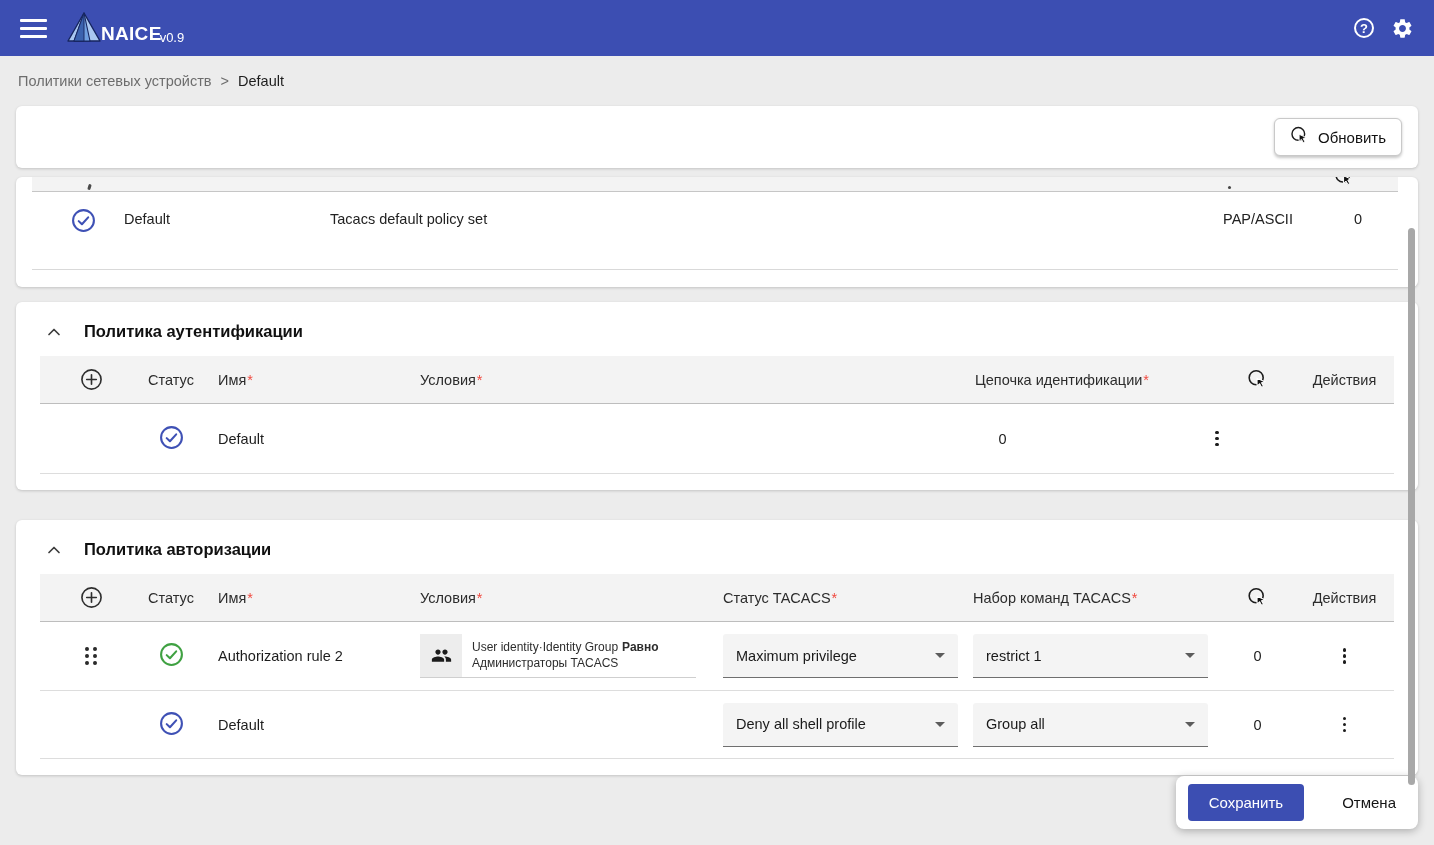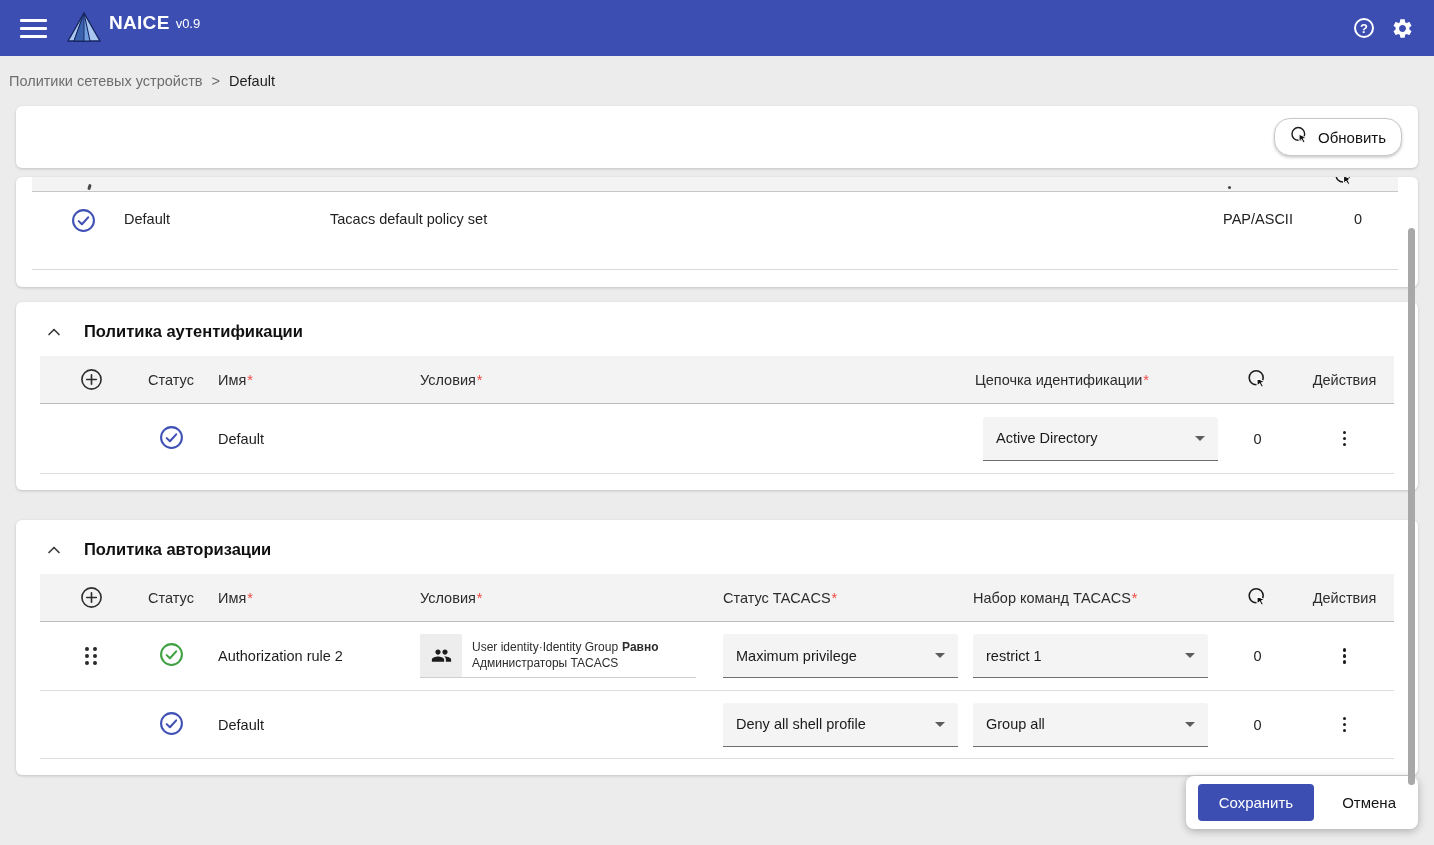--- a/index.html
+++ b/index.html
@@ -7,35 +7,35 @@
   html,body{margin:0;padding:0}
   body{
     width:1434px;height:845px;position:relative;overflow:hidden;
     background:#ececec;color:#222;
     font-family:"Liberation Sans",sans-serif;font-size:14.5px;
   }
   
   .topbar{height:56px;background:var(--accent);display:flex;align-items:center;padding:0 20px;position:relative}
   .burger{width:27px;display:flex;flex-direction:column;gap:5px;cursor:pointer;margin-right:20px}
   .burger span{height:3px;background:#fff;border-radius:1px}
-  .brand{display:flex;align-items:flex-start;gap:8px;color:#fff}
+  .brand{display:flex;align-items:flex-end;color:#fff}
   .brand-name{font-size:19px;font-weight:700;letter-spacing:.3px}
   .brand-ver{font-size:13px;font-weight:400;margin-left:-2px;margin-top:4px}
   .topbar-title{position:absolute;left:0;right:0;text-align:center;color:#fff;font-size:17px;font-weight:700;pointer-events:none}
   .topbar-actions{margin-left:auto;display:flex;gap:17px;align-items:center}
   .help-btn{width:20px;height:20px;border:2px solid #fff;border-radius:50%;color:#fff;font-weight:700;font-size:13px;display:flex;align-items:center;justify-content:center;cursor:pointer}
   .gear-btn{cursor:pointer;display:flex}
   
-  .breadcrumb{height:50px;display:flex;align-items:center;padding:0 9px;color:#6d6d6d;gap:9px}
+  .breadcrumb{height:50px;display:flex;align-items:center;padding:0 18px;color:#6d6d6d;gap:9px}
   .breadcrumb .current{color:#1d1d1d}
   
   .content{padding:0 16px;position:relative}
   .card{background:#fff;border-radius:6px;box-shadow:0 1px 3px rgba(0,0,0,.18)}
   .toolbar-card{height:62px;display:flex;align-items:center;justify-content:flex-end;padding:0 16px;margin-bottom:9px}
-  .btn-refresh{display:flex;align-items:center;gap:9px;background:#fff;border:1px solid #c9c9c9;border-radius:16px;
+  .btn-refresh{display:flex;align-items:center;gap:9px;background:#fff;border:1px solid #c9c9c9;border-radius:6px;
     padding:7px 15px;font-size:15px;color:#111;box-shadow:0 1.5px 3px rgba(0,0,0,.22);cursor:pointer;font-family:inherit}
   
   .policyset-card{height:110px;margin-bottom:15px;overflow:hidden;padding:0 20px 0 16px}
   .ps-clip{height:15px;background:#f3f3f3;border-bottom:1px solid #c6c6c6;position:relative;overflow:hidden}
   .frag-comma{position:absolute;left:56px;top:7px;width:3px;height:6px;background:#4a4a4a;border-radius:2px;transform:rotate(18deg)}
   .frag-dot{position:absolute;right:167px;top:9px;width:3px;height:3px;background:#444;border-radius:50%}
   .frag-hits{position:absolute;right:44px;top:-10px}
   .ps-row{display:flex;align-items:flex-start;padding-top:16px;height:78px;border-bottom:1px solid #d9d9d9}
   .ps-status{width:92px;display:flex;padding-left:39px}
   .ps-name{width:206px;padding-top:3px}
@@ -70,21 +70,21 @@
   .kebab i{width:3.6px;height:3.6px;border-radius:50%;background:#1c1c1c}
   .draghandle{display:grid;grid-template-columns:repeat(2,4px);gap:3.5px 4px;cursor:grab;padding:4px}
   .draghandle i{width:3.8px;height:3.8px;border-radius:50%;background:#2a2a2a}
   .chip{display:flex;align-items:stretch;border-bottom:1px solid #cfcfcf;width:276px;cursor:pointer}
   .chip-icon{width:42px;background:#ededed;display:flex;align-items:center;justify-content:center}
   .chip-text{padding:6px 10px;font-size:12px;line-height:1.3;color:#2d2d2d;background:#fff;flex:1}
   .chip-text .op{font-weight:700;margin-left:4px}
   .chip-text .val{display:block}
   
   .footer-bar{position:absolute;right:16px;bottom:16px;background:#fff;border-radius:8px;box-shadow:0 2px 8px rgba(0,0,0,.28);
-    display:flex;align-items:center;padding:8px 10px 8px 12px;gap:16px}
+    display:flex;align-items:center;padding:8px 10px 8px 12px;gap:26px}
   .btn-save{background:var(--accent);color:#fff;border:none;border-radius:4px;padding:10px 21px;font-size:15px;font-family:inherit;cursor:pointer}
   .btn-cancel{background:none;border:none;font-size:15px;color:#141414;padding:10px 12px;font-family:inherit;cursor:pointer}
   .scroll-thumb{position:absolute;right:19px;top:228px;width:7px;height:557px;background:#a8a8a8;border-radius:4px;cursor:pointer}
 </style>
 </head>
 <body>
 
 <svg width="0" height="0" style="position:absolute">
   <defs>
     <g id="ic-check">
@@ -206,26 +206,20 @@
       </div>
       <div class="trow">
         <div class="col-add"></div>
         <div class="col-status">
           <span style="color:var(--check-blue)"><svg width="25" height="25" viewBox="0 0 24 24">
                 <use href="#ic-check"></use>
               </svg></span>
         </div>
         <div class="col-name">Default</div>
         <div class="col-cond-auth"></div>
-        <div class="col-chain">
-          <div class="select">
-            <span>Active Directory</span>
-            <span class="arrow"></span>
-          </div>
-        </div>
         <div class="col-hits">0</div>
         <div class="col-actions">
           <div class="kebab">
               <i></i>
               <i></i>
               <i></i>
             </div>
         </div>
       </div>
     </div>

